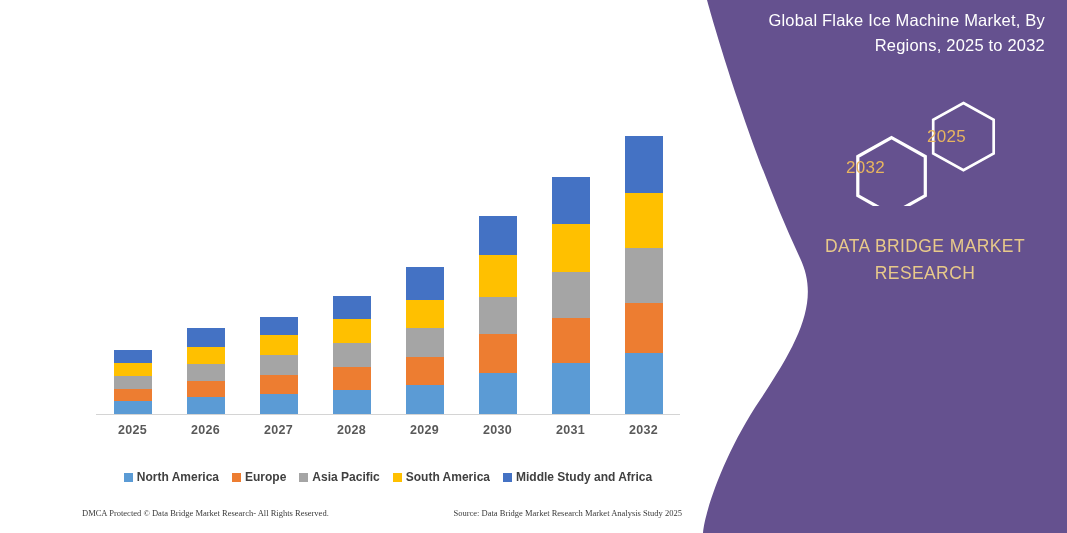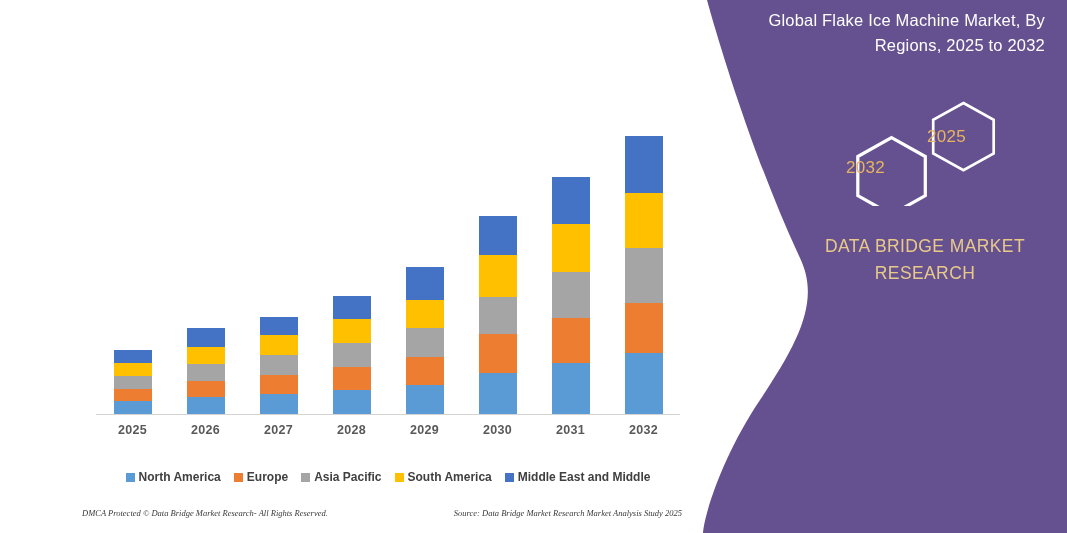--- a/index.html
+++ b/index.html
@@ -124,21 +124,20 @@
 
   .footer{
     position:absolute;
     left:82px; top:508px; width:600px;
     display:flex;
     justify-content:space-between;
     font-family:"Liberation Serif", serif;
     font-size:8.5px;
     color:#3a3a3a;
     white-space:nowrap;
-    font-style:italic;
   }
 </style>
 </head>
 <body>
 
 <div id="root">
 
   <div class="purple-panel">
     <svg width="1067" height="533" viewBox="0 0 1067 533" xmlns="http://www.w3.org/2000/svg">
       <path d="M707,0 C707,0 745,140 800,258 C820,300 800,340 760,400 C725,452 705,510 703,533 L1067,533 L1067,0 Z" fill="#65518f"></path>
@@ -263,21 +262,21 @@
       <div class="legend-item">
         <span class="legend-swatch" style="background: rgb(165, 165, 165);"></span>
         <span class="legend-label">Asia Pacific</span>
       </div>
       <div class="legend-item">
         <span class="legend-swatch" style="background: rgb(255, 192, 0);"></span>
         <span class="legend-label">South America</span>
       </div>
       <div class="legend-item">
         <span class="legend-swatch" style="background: rgb(68, 114, 196);"></span>
-        <span class="legend-label">Middle East and Middle</span>
+        <span class="legend-label">Middle Study and Africa</span>
       </div>
     </div>
 
   <div class="footer">
     <span>DMCA Protected © Data Bridge Market Research- All Rights Reserved.</span>
     <span>Source: Data Bridge Market Research  Market Analysis Study 2025</span>
   </div>
 
 </div>
 

